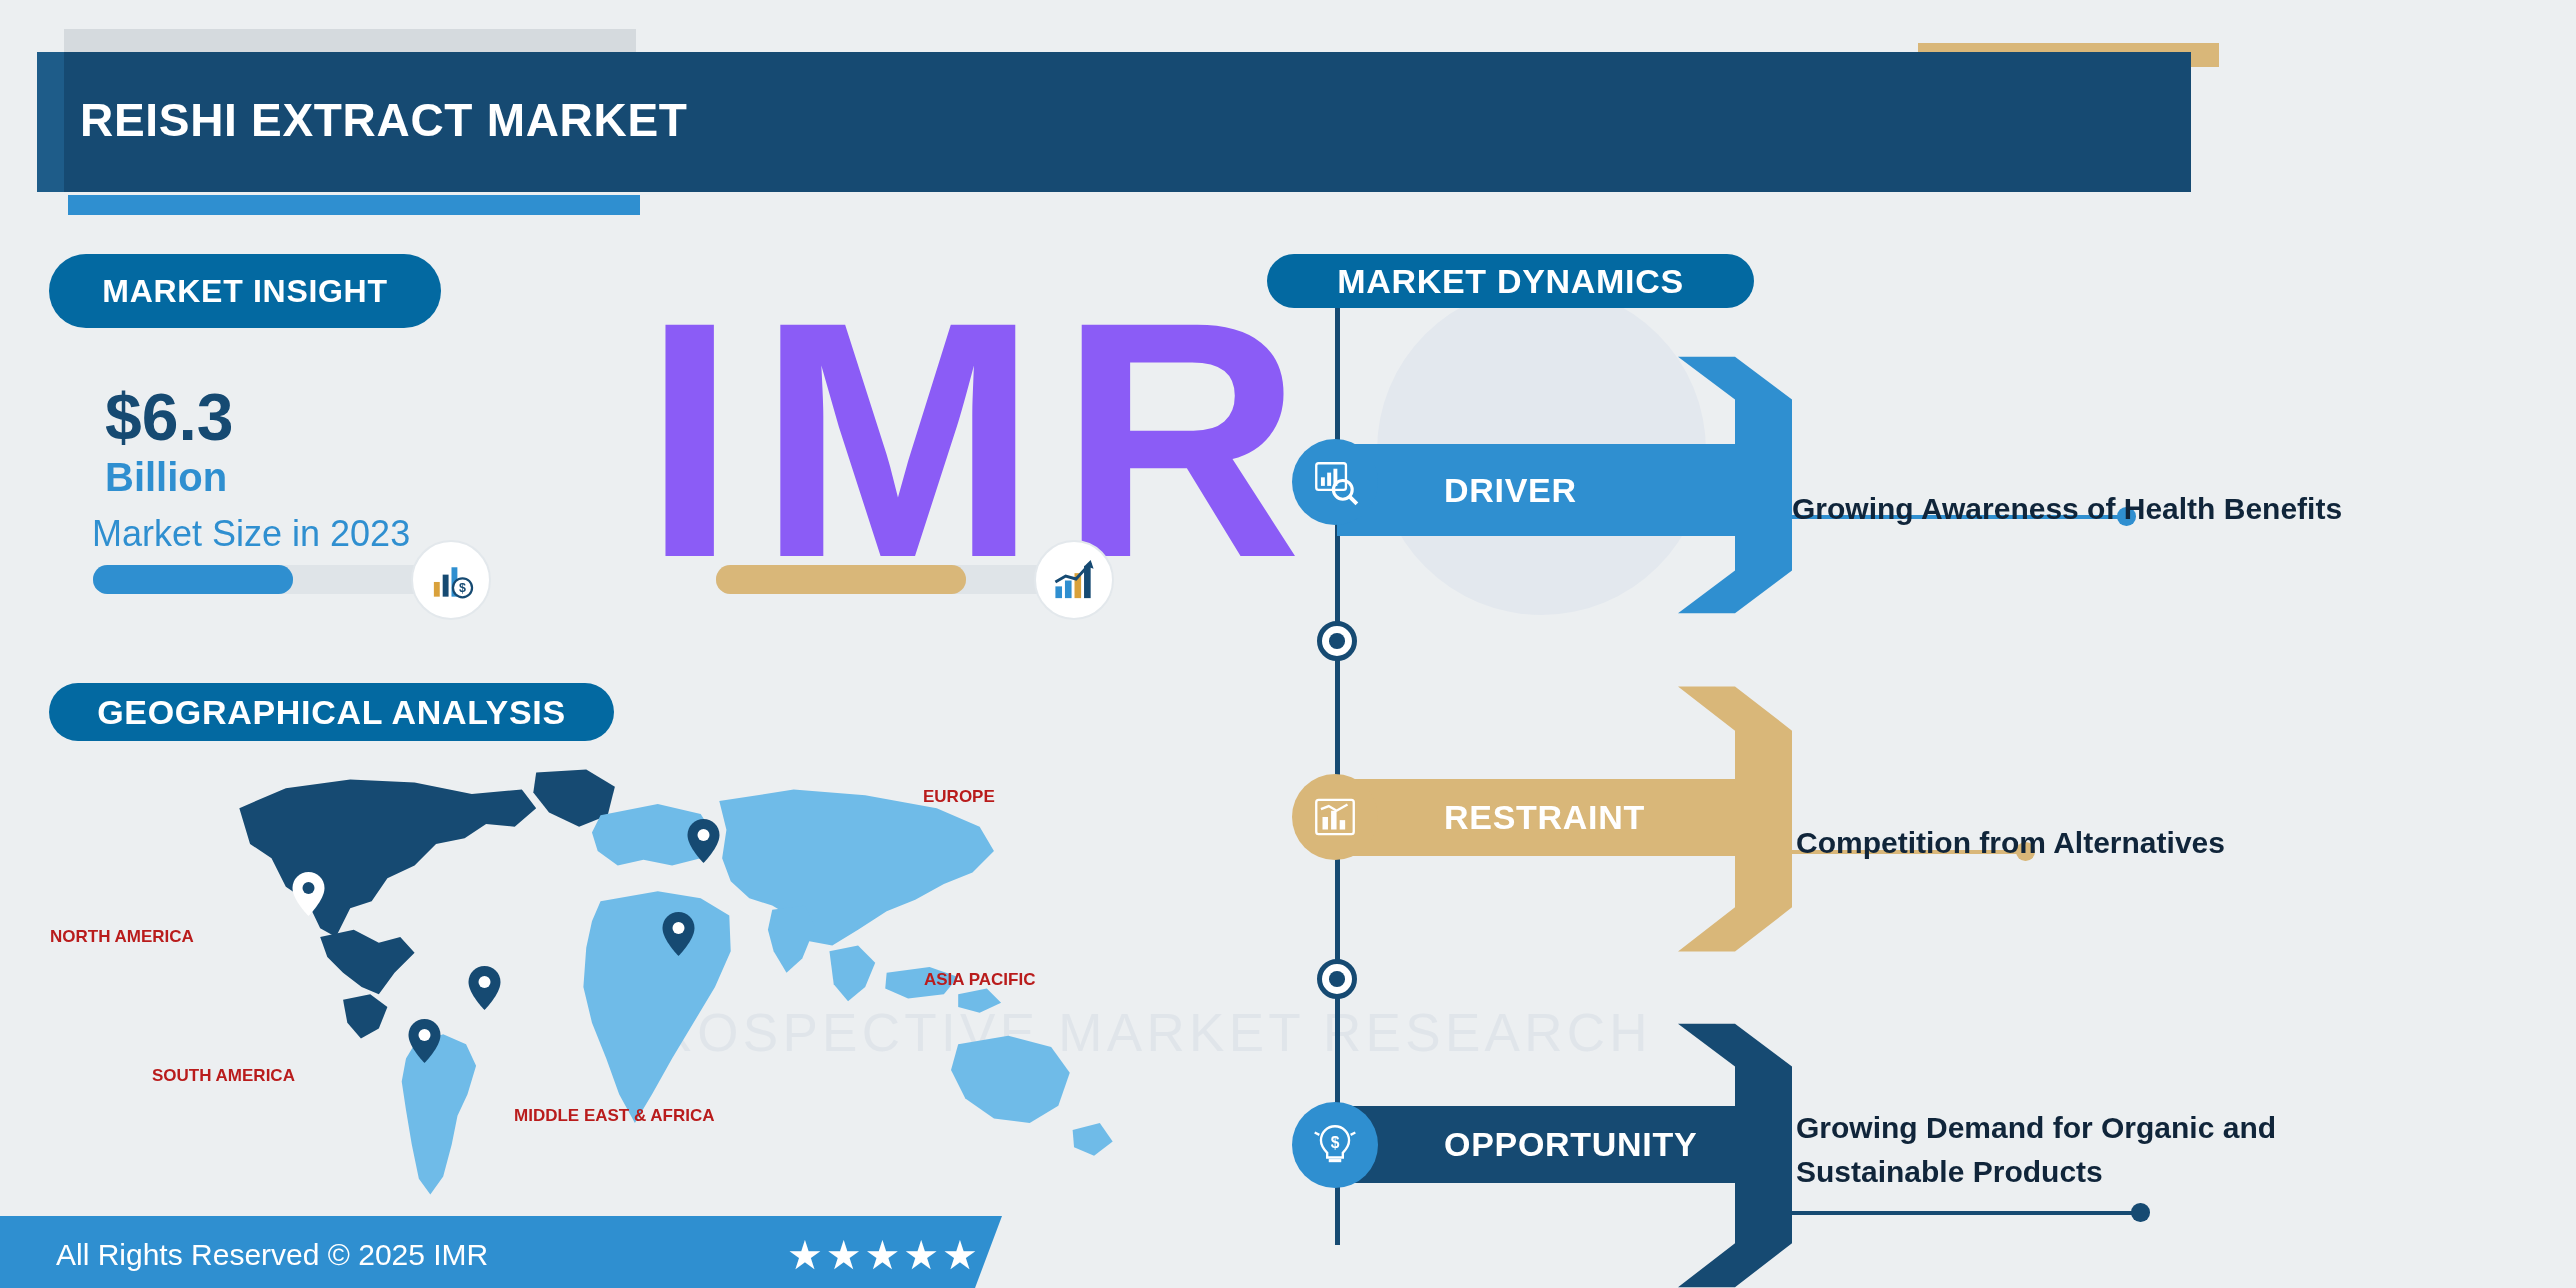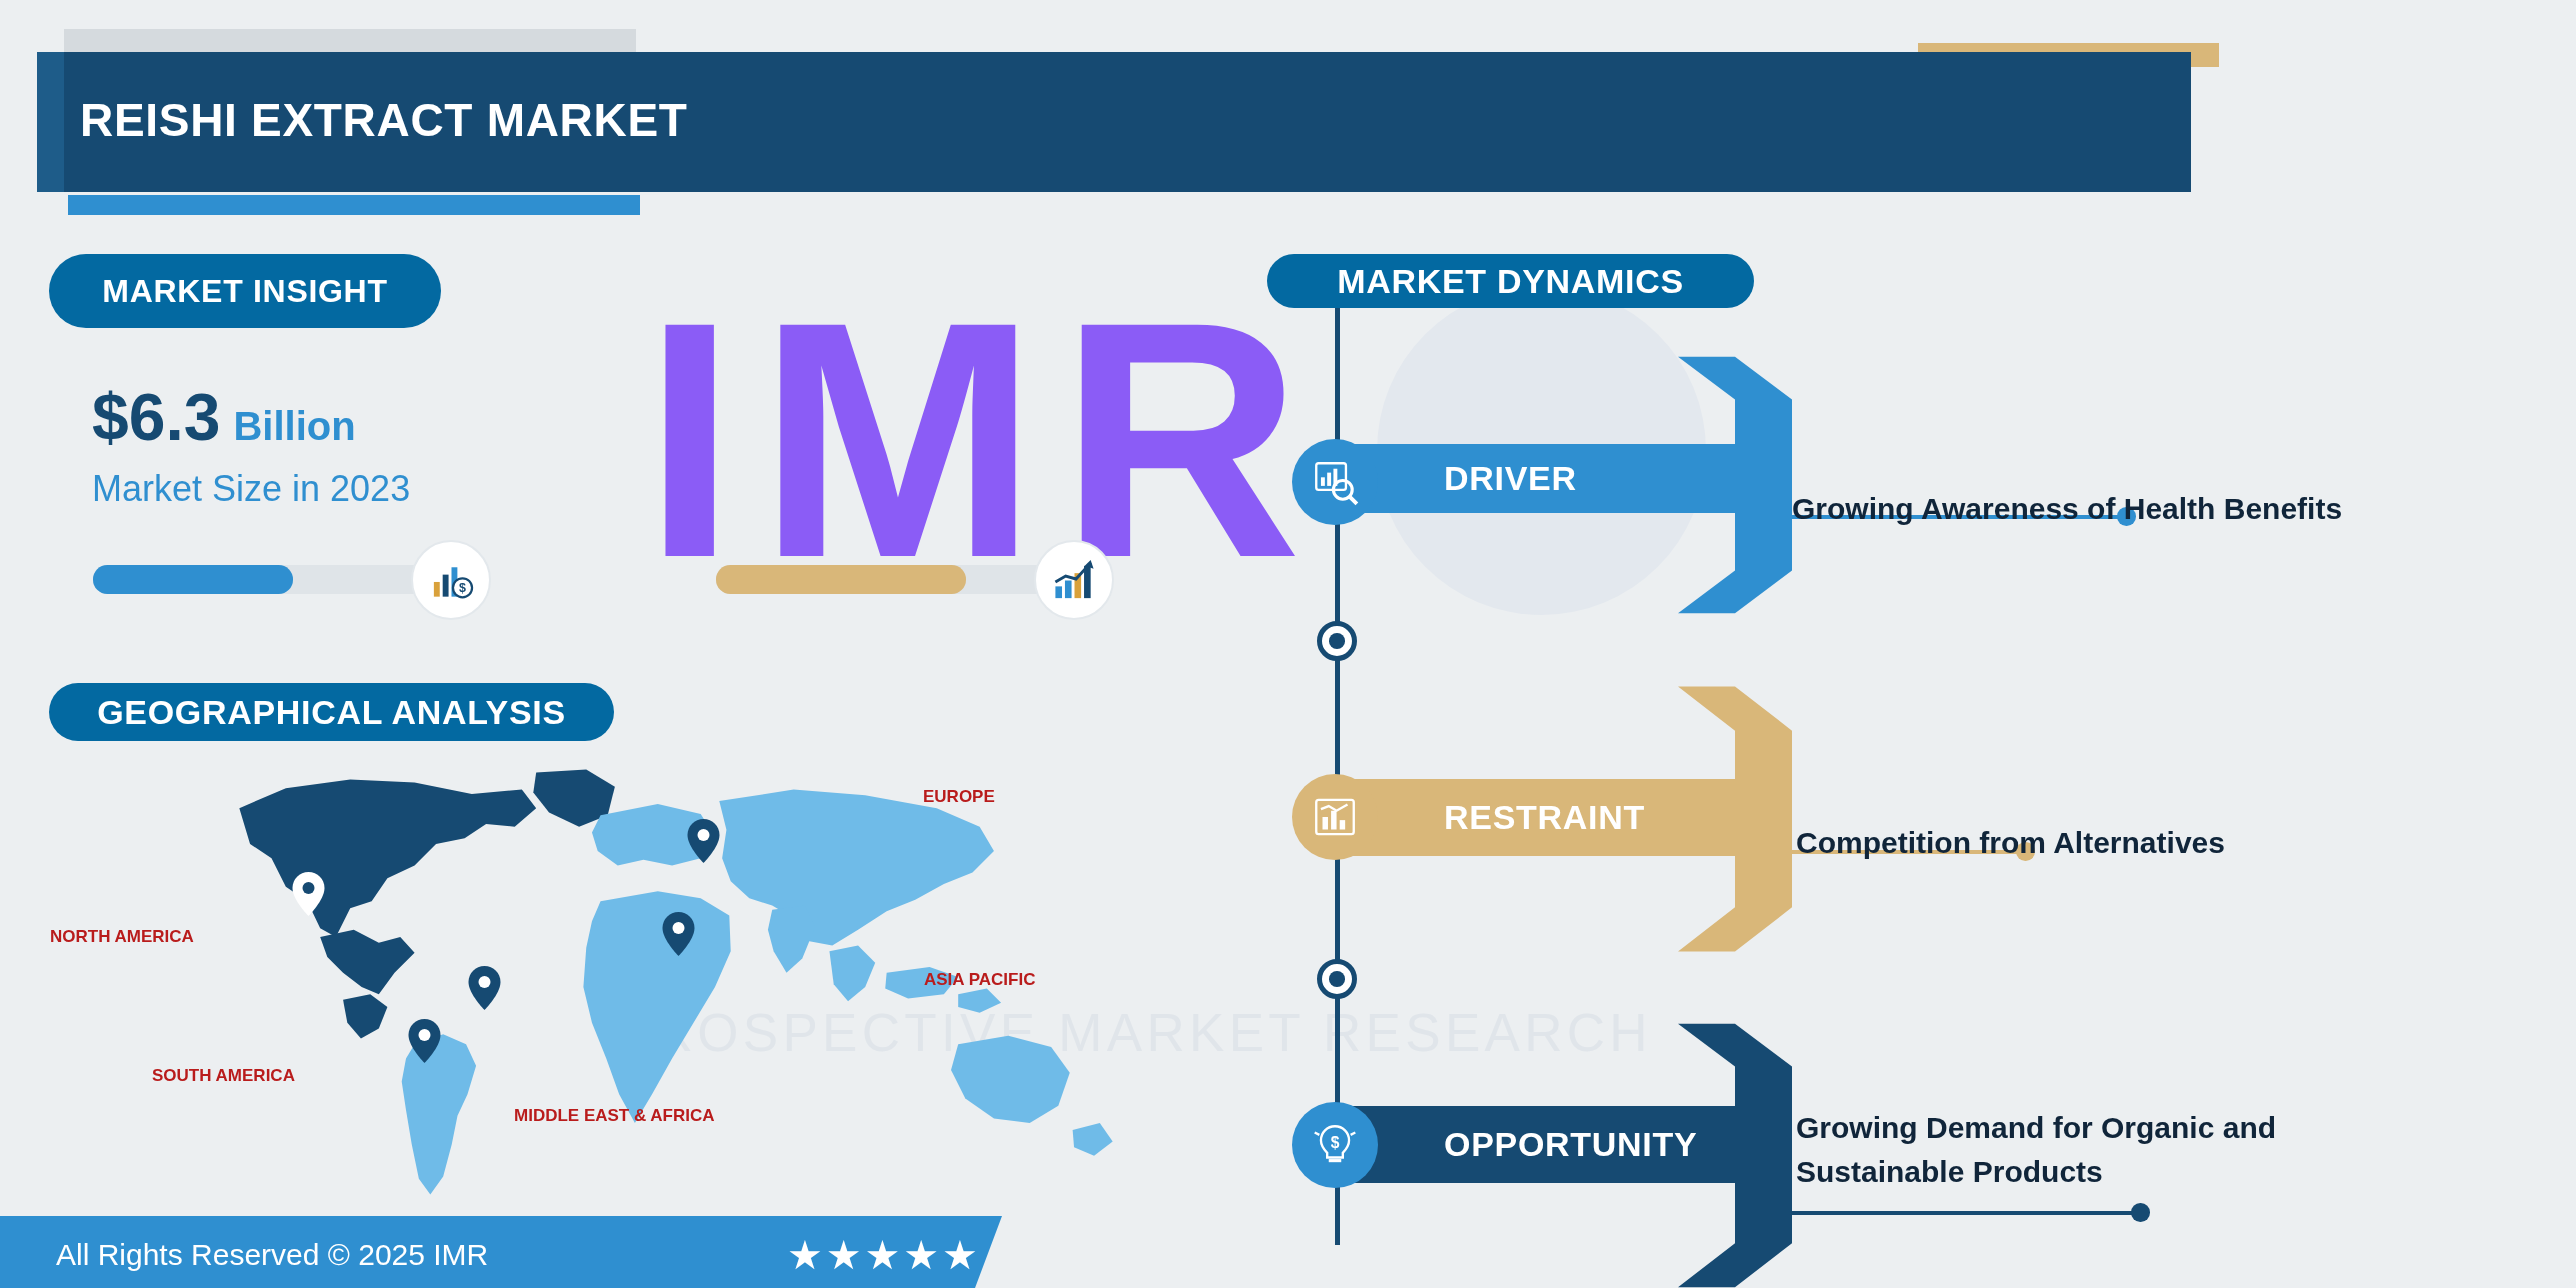--- a/index.html
+++ b/index.html
@@ -98,21 +98,21 @@
     font-weight: bold;
     letter-spacing: 0.7px;
     white-space: nowrap;
   }
   #pill-market-insight { left: 49px; top: 254px; width: 392px; height: 74px; font-size: 32px; }
   #pill-geo { left: 49px; top: 683px; width: 565px; height: 58px; font-size: 34px; }
   #pill-dynamics { left: 1267px; top: 254px; width: 487px; height: 54px; font-size: 34px; }
 
   
   .stat { position: absolute; }
-  .stat .value-row { display: flex; align-items: baseline; white-space: nowrap; }
+  .stat .value-row { display: flex; align-items: baseline; white-space: nowrap; flex-direction: column; }
   .stat .big {
     font-size: 66px;
     font-weight: bold;
     color: #164a72;
   }
   .stat .unit {
     font-size: 40px;
     font-weight: bold;
     color: #2f8fd0;
     margin-left: 13px;
@@ -364,21 +364,21 @@
   <div class="map-label" style="left:924px; top:970px;">ASIA PACIFIC</div>
   <div class="map-label" style="left:152px; top:1066px;">SOUTH AMERICA</div>
   <div class="map-label" style="left:514px; top:1106px;">MIDDLE EAST &amp; AFRICA</div>
 
   <div class="pill" id="pill-dynamics">MARKET DYNAMICS</div>
   <div id="dyn-spine"></div>
   <div class="spine-node" id="node-1"></div>
   <div class="spine-node" id="node-2"></div>
 
   <div class="dyn-row">
-    <div class="dyn-band" style="left:1337px; top:444px; width:444px; height:69px; background:#2f8fd0;">DRIVER</div>
+    <div class="dyn-band" style="left:1337px; top:444px; width:444px; height:92px; background:#2f8fd0;">DRIVER</div>
     <div class="dyn-chev" style="left:1678px; top:356px;">
       <svg width="114" height="258" viewBox="0 0 160 360">
         <polygon points="0,0 80,0 160,60 160,300 80,360 0,360 80,300 80,60" fill="#2f8fd0"></polygon>
       </svg>
     </div>
     <div class="dyn-icon" style="left:1292px; top:439px;">
       <svg width="50" height="50" viewBox="0 0 64 64">
         <rect x="8" y="8" width="38" height="34" rx="3" fill="none" stroke="#ffffff" stroke-width="3"></rect>
         <rect x="14" y="26" width="5" height="11" fill="#ffffff"></rect>
         <rect x="22" y="20" width="5" height="17" fill="#ffffff"></rect>

